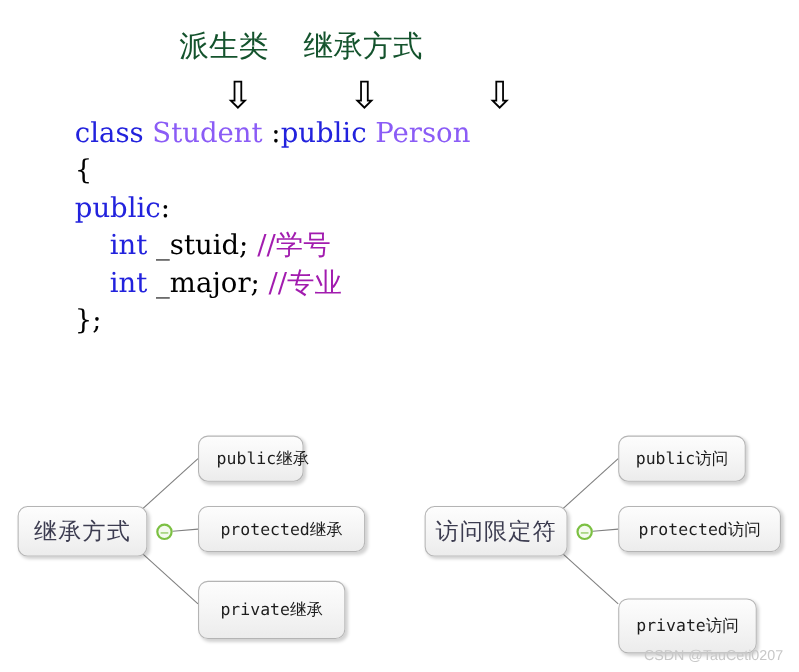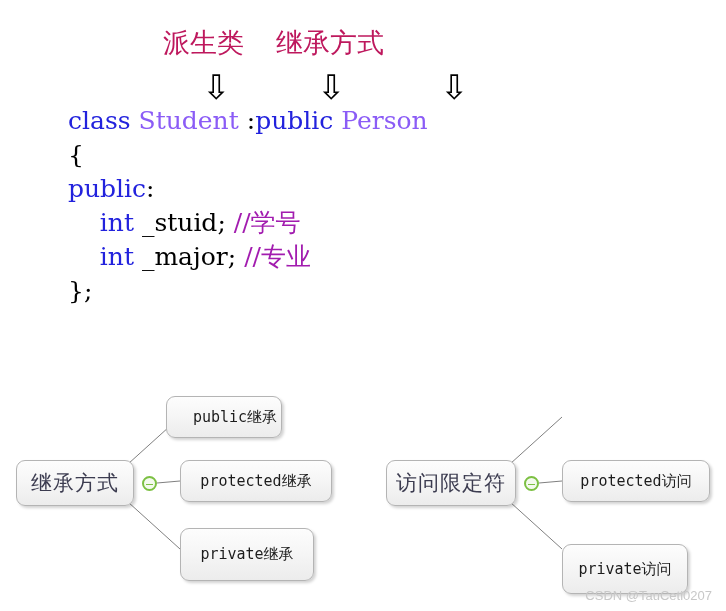--- a/index.html
+++ b/index.html
@@ -21,21 +21,21 @@
     top: 14px;
     left: 0;
     width: 726px;
     height: 42px;
   }
   .annot-label {
     position: absolute;
     font-family: "DejaVu Serif", "Liberation Serif", serif;
     font-size: 27px;
     line-height: 34px;
-    color: #be185d;
+    color: #14532d;
     white-space: nowrap;
   }
   .annot-label.l0 { left: 163px; top: 12px; }
   .annot-label.l1 { left: 276px; top: 12px; }
   .annot-label.l2 { left: 429px; top: 12px; }
 
   .arrow {
     position: absolute;
     font-size: 34px;
     line-height: 34px;
@@ -149,41 +149,44 @@
 <div class="mindmap left" id="mindmap-0">
     <svg class="mm-svg" width="340" height="200">
       <line x1="114" y1="72" x2="166" y2="25" stroke="#808080" stroke-width="1"></line>
       <line x1="143" y1="91" x2="166" y2="89" stroke="#808080" stroke-width="1"></line>
       <line x1="114" y1="110" x2="166" y2="157" stroke="#808080" stroke-width="1"></line>
     </svg>
     <div class="node root" style="left: 2px; top: 68px; width: 118px; height: 46px;">
       <span class="node-label">继承方式</span>
     </div>
     <div class="toggle" style="left: 128px; top: 84px;"></div>
-    <div class="node" style="left: 152px; top: 4px; width: 116px; height: 42px; padding-left: 22px;">
+    <div class="node" style="left: 166px; top: 4px; width: 96px; height: 42px; padding-left: 22px;">
       <span class="node-label">public继承</span>
     </div>
     <div class="node" style="left: 166px; top: 68px; width: 152px; height: 42px;">
       <span class="node-label">protected继承</span>
     </div>
     <div class="node" style="left: 166px; top: 136px; width: 134px; height: 53px;">
       <span class="node-label">private继承</span>
     </div>
   </div>
 
 <div class="mindmap right" id="mindmap-1">
     <svg class="mm-svg" width="340" height="200">
       <line x1="124" y1="72" x2="176" y2="25" stroke="#808080" stroke-width="1"></line>
       <line x1="153" y1="91" x2="176" y2="89" stroke="#808080" stroke-width="1"></line>
       <line x1="124" y1="110" x2="176" y2="157" stroke="#808080" stroke-width="1"></line>
     </svg>
     <div class="node root" style="left: 0px; top: 68px; width: 130px; height: 46px;">
       <span class="node-label">访问限定符</span>
     </div>
     <div class="toggle" style="left: 138px; top: 84px;"></div>
+    <div class="node" style="left: 176px; top: 4px; width: 116px; height: 42px;">
+      <span class="node-label">public访问</span>
+    </div>
     <div class="node" style="left: 176px; top: 68px; width: 148px; height: 42px;">
       <span class="node-label">protected访问</span>
     </div>
     <div class="node" style="left: 176px; top: 152px; width: 126px; height: 50px;">
       <span class="node-label">private访问</span>
     </div>
   </div>
 
 <div class="watermark">CSDN @TauCeti0207</div>
 

